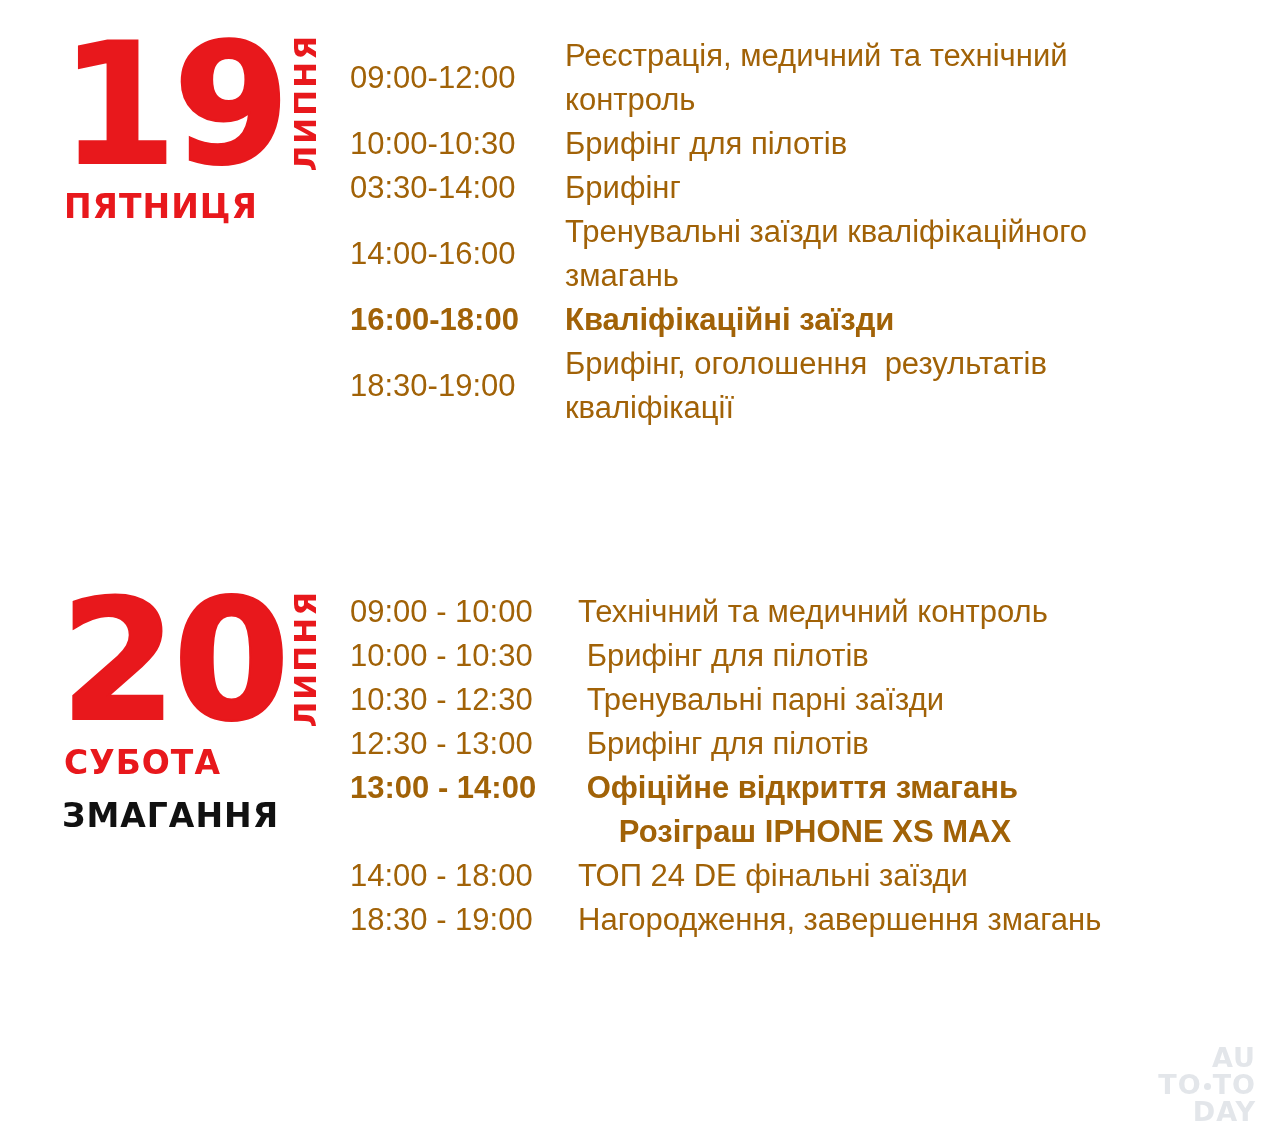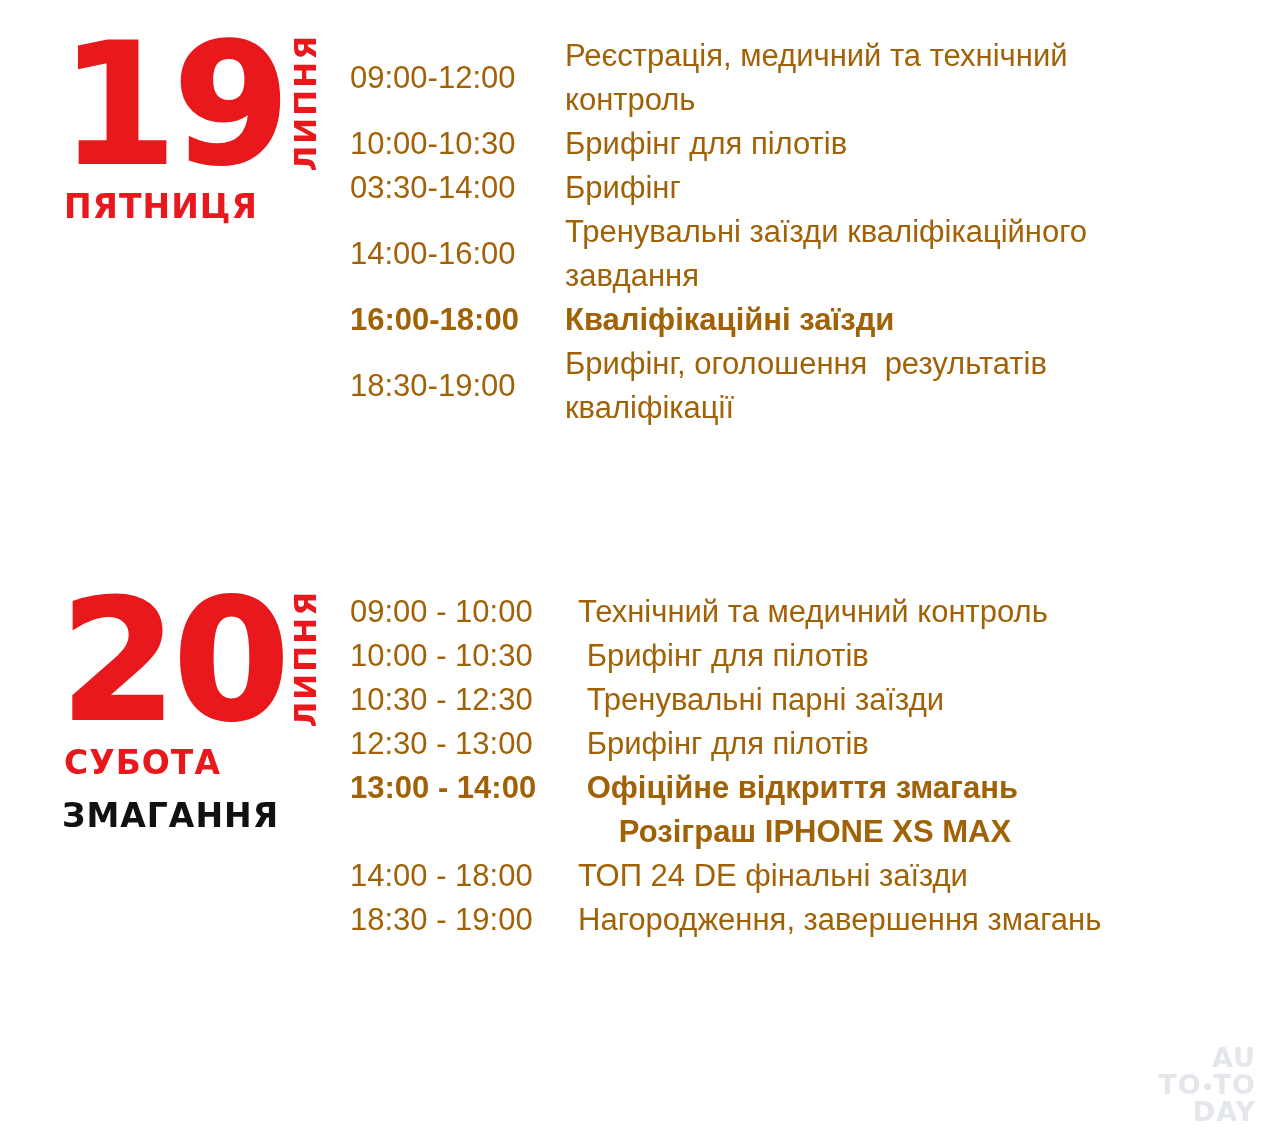--- a/index.html
+++ b/index.html
@@ -170,21 +170,21 @@
       <span class="time">10:00-10:30</span>
       <span class="desc">Брифінг для пілотів</span>
     </div>
     <div class="entry">
       <span class="time">03:30-14:00</span>
       <span class="desc">Брифінг</span>
     </div>
     <div class="entry">
       <span class="time">14:00-16:00</span>
       <span class="desc">Тренувальні заїзди кваліфікаційного
-завдання</span>
+змагань</span>
     </div>
     <div class="entry bold">
       <span class="time">16:00-18:00</span>
       <span class="desc">Кваліфікаційні заїзди</span>
     </div>
     <div class="entry">
       <span class="time">18:30-19:00</span>
       <span class="desc">Брифінг, оголошення  результатів
 кваліфікації</span>
     </div>

